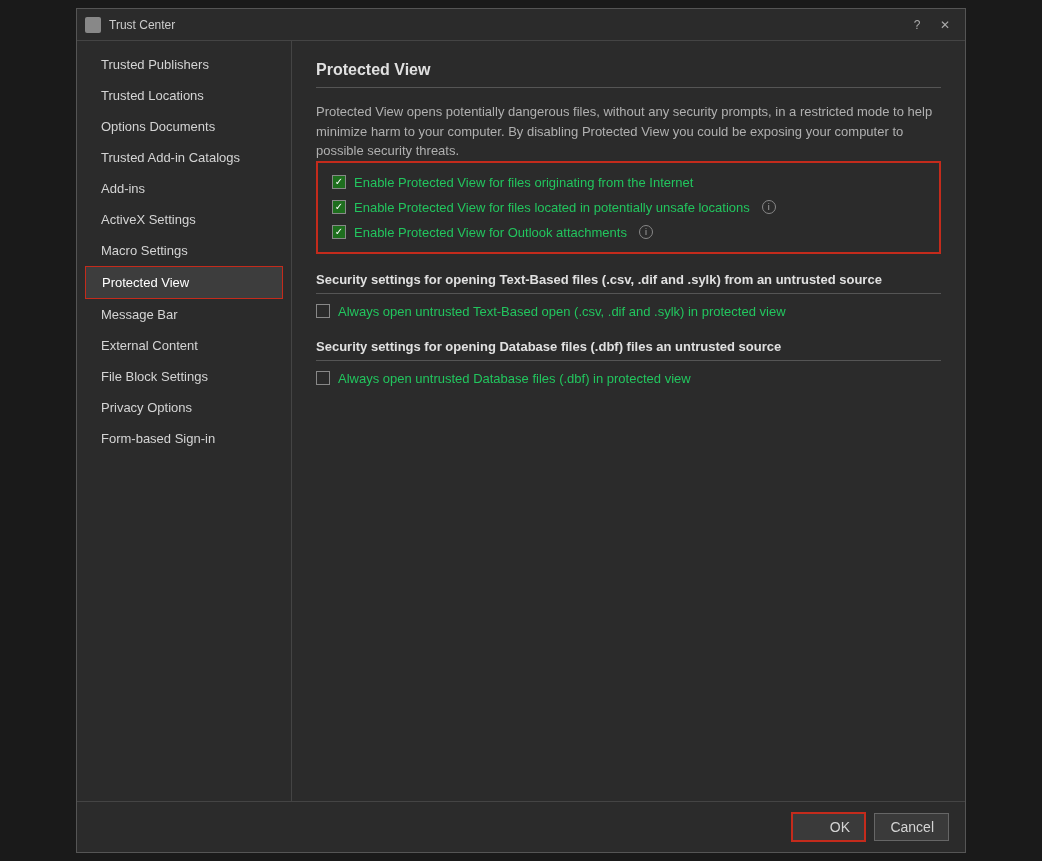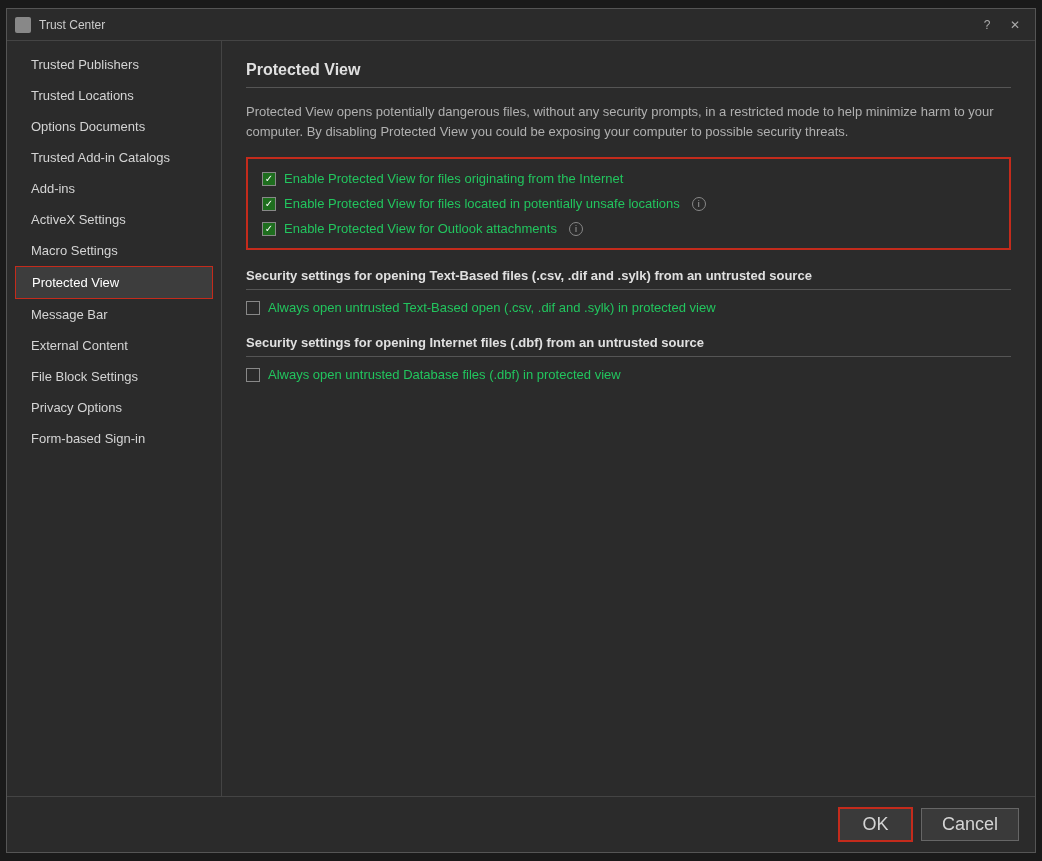--- a/index.html
+++ b/index.html
@@ -8,21 +8,21 @@
       display: flex;
       align-items: center;
       justify-content: center;
       width: 1042px;
       height: 861px;
       font-family: 'Segoe UI', Arial, sans-serif;
       font-size: 13px;
       color: #d4d4d4;
     }
     .dialog {
-      width: 1030px;
+      width: 890px;
       height: 845px;
       background: #2b2b2b;
       border: 1px solid #555;
       display: flex;
       flex-direction: column;
       position: relative;
     }
     .title-bar {
       background: #2b2b2b;
       height: 32px;
@@ -103,21 +103,20 @@
     }
     .section-divider {
       border: none;
       border-top: 1px solid #555;
       margin-bottom: 14px;
     }
     .description {
       color: #b0b0b0;
       font-size: 13px;
       line-height: 1.5;
-      margin-bottom: 16px;
     }
     .highlighted-box {
       border: 2px solid #c42b1c;
       padding: 12px 14px;
       margin-bottom: 18px;
       background: #2b2b2b;
     }
     .checkbox-row {
       display: flex;
       align-items: center;
@@ -187,27 +186,28 @@
       display: flex;
       justify-content: flex-end;
       align-items: center;
       padding: 10px 16px;
       border-top: 1px solid #444;
       gap: 8px;
       background: #2b2b2b;
       flex-shrink: 0;
     }
     .btn {
-      padding: 5px 20px;
-      font-size: 18px;
+      padding: 5px 14px;
+      font-size: 14px;
       cursor: pointer;
       border: 1px solid #666;
       background: #3a3a3a;
       color: #d4d4d4;
       min-width: 75px;
+      text-align: right;
     }
     .btn-ok {
       border: 2px solid #c42b1c;
       background: #3a3a3a;
       color: #d4d4d4;
     }
   </style>
 </head>
 <body>
 
@@ -273,21 +273,21 @@
       <div class="sub-section">
         <div class="sub-section-title">Security settings for opening Text-Based files (.csv, .dif and .sylk) from an untrusted source</div>
         <hr class="sub-divider">
         <div class="checkbox-row">
           <div class="cb-unchecked"></div>
           <span class="checkbox-label">Always open untrusted Text-Based open (.csv, .dif and .sylk) in protected view</span>
         </div>
       </div>
 
       <div class="sub-section">
-        <div class="sub-section-title">Security settings for opening Internet files (.dbf) from an untrusted source</div>
+        <div class="sub-section-title">Security settings for opening Database files (.dbf) files an untrusted source</div>
         <hr class="sub-divider">
         <div class="checkbox-row">
           <div class="cb-unchecked"></div>
           <span class="checkbox-label">Always open untrusted Database files (.dbf) in protected view</span>
         </div>
       </div>
     </div>
   </div>
 
   <div class="dialog-footer">

